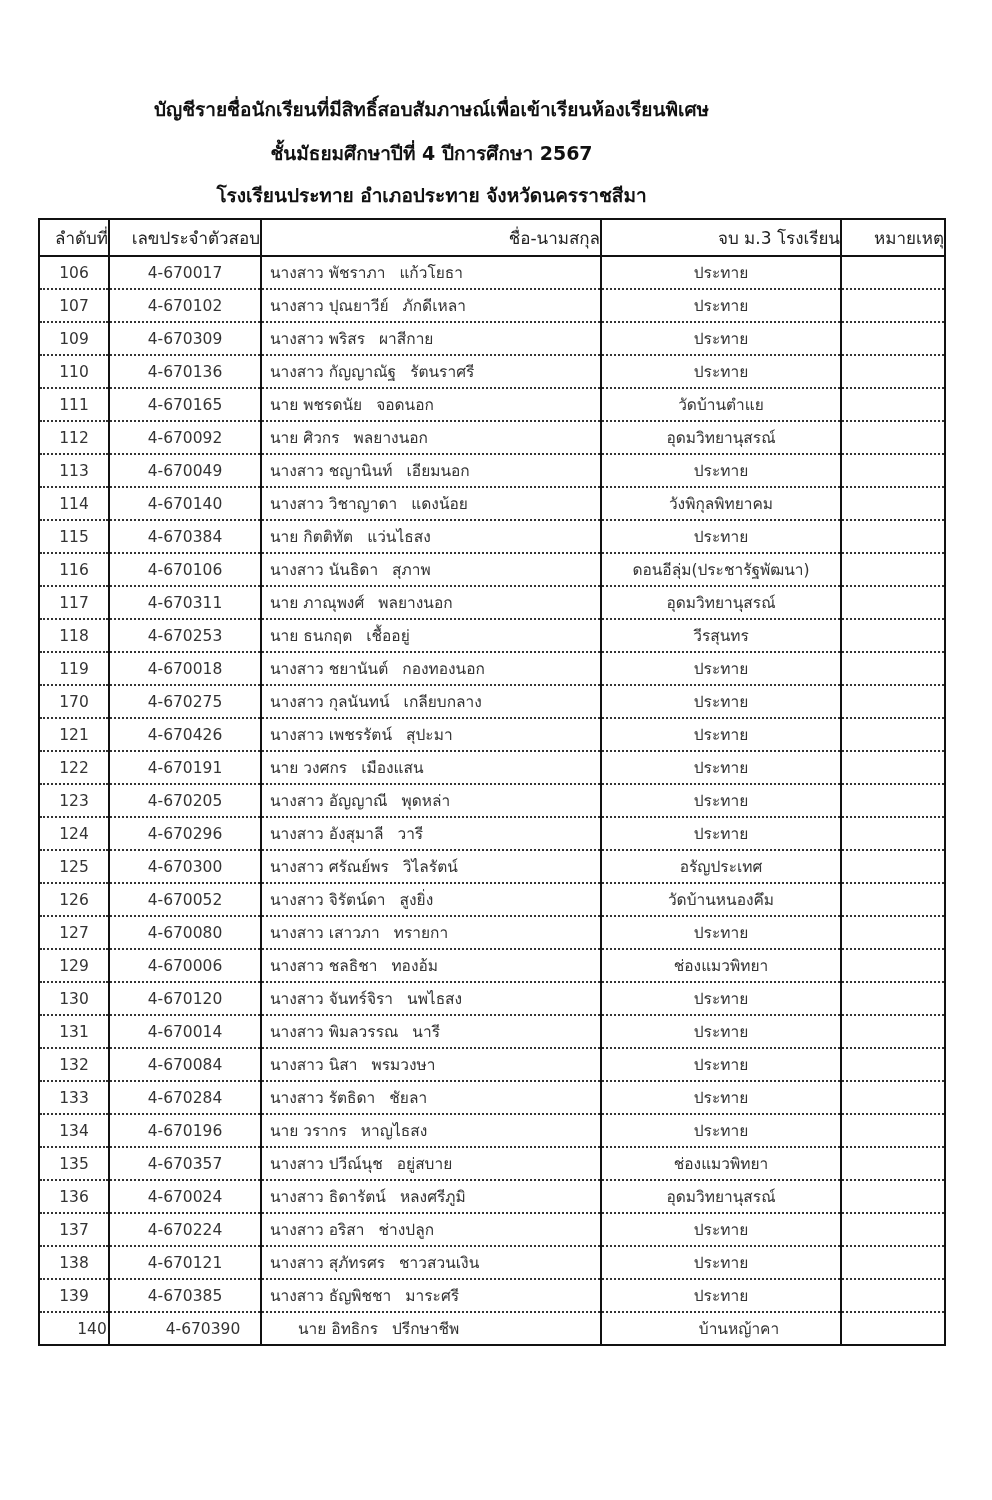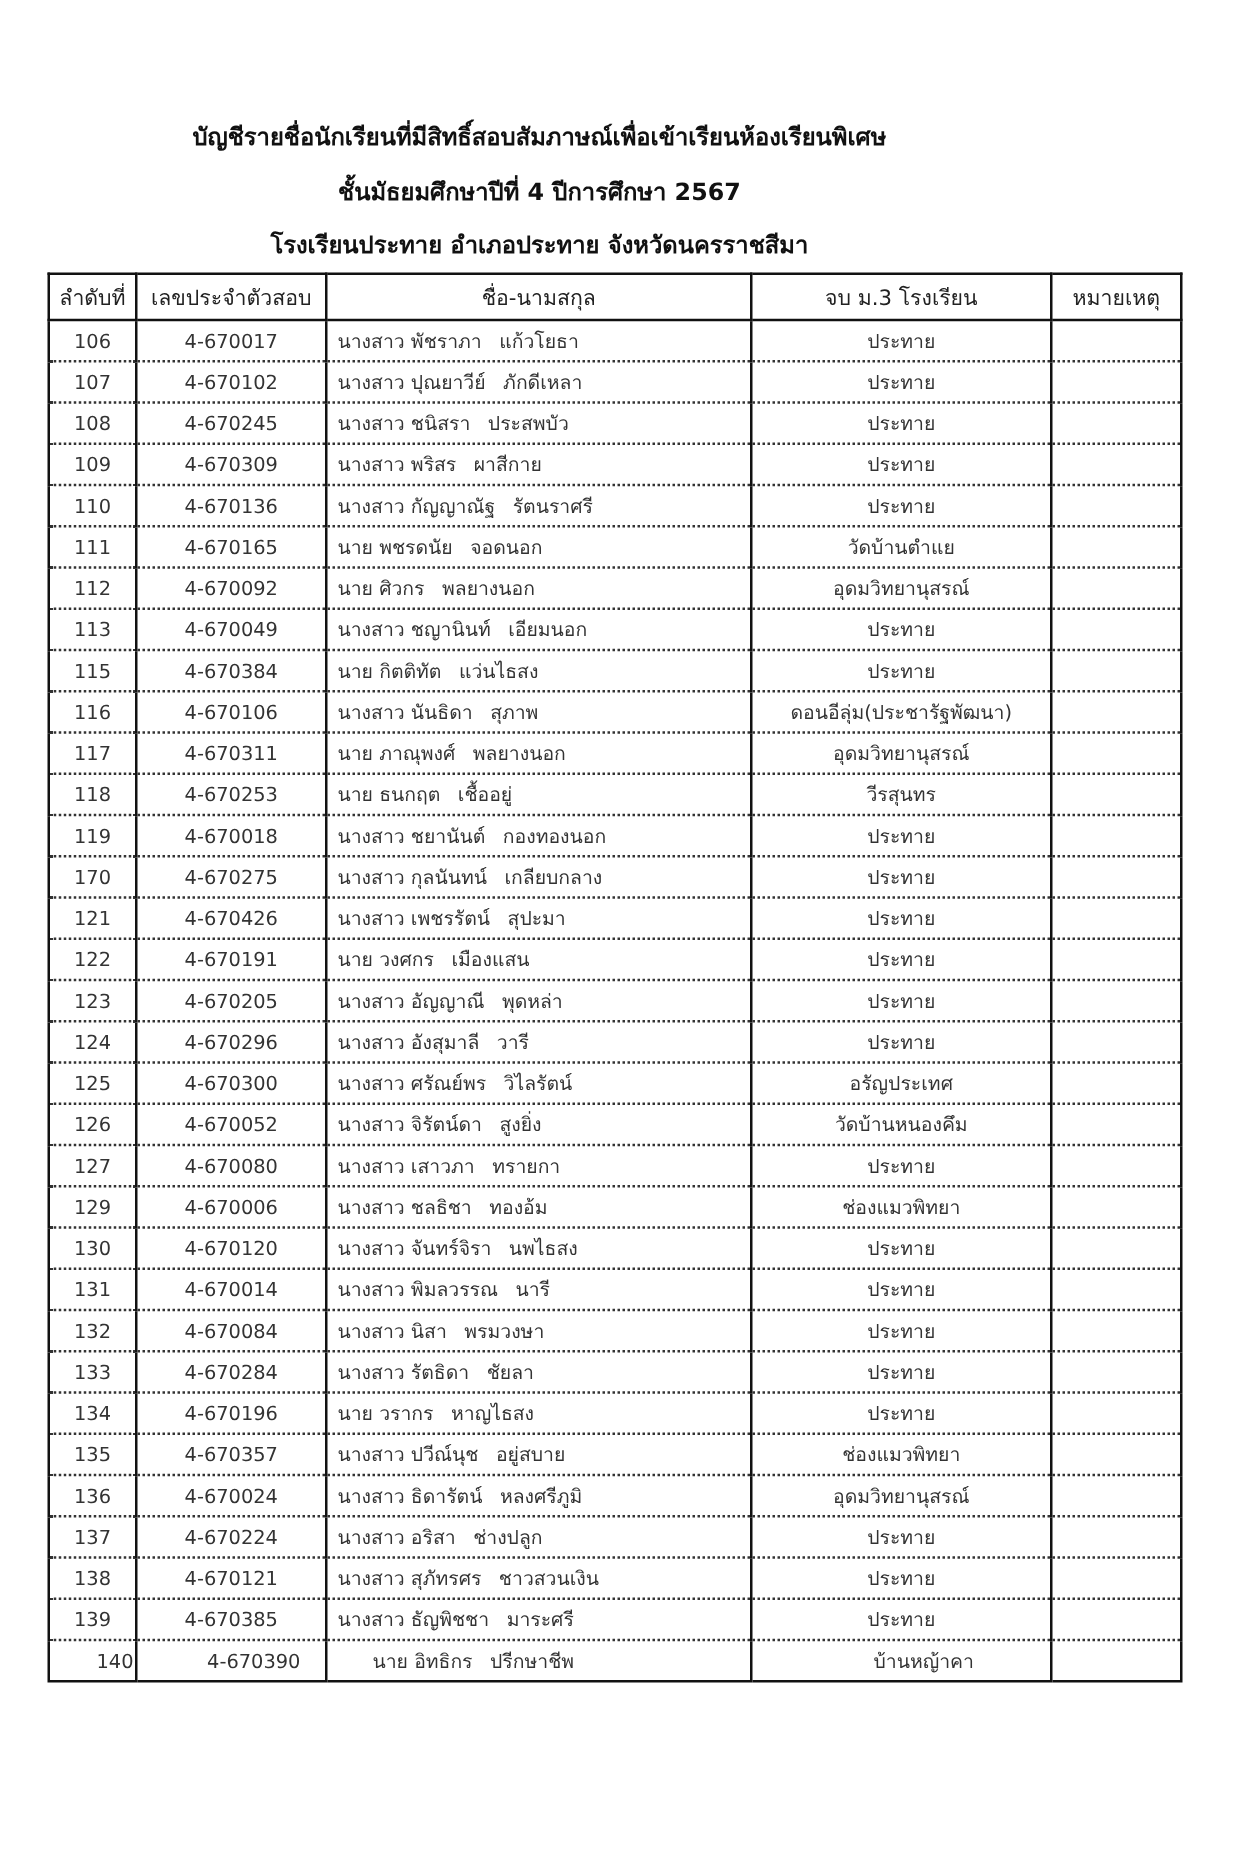--- a/index.html
+++ b/index.html
@@ -8,21 +8,21 @@
   .title { position: absolute; left: 0; width: 863px; text-align: center;
            font-weight: bold; font-size: 19px; color: #111; }
   .t1 { top: 94px; }
   .t2 { top: 138px; }
   .t3 { top: 180px; }
   table { position: absolute; left: 38px; top: 218px; border-collapse: collapse;
           table-layout: fixed; width: 906px; }
   col.c1 { width: 70px; } col.c2 { width: 152px; } col.c3 { width: 340px; }
   col.c4 { width: 240px; } col.c5 { width: 104px; }
   th { height: 35px; font-weight: normal; font-size: 17px; border: 2px solid #111;
-       border-bottom: 2px solid #111; padding: 0; color: #222; white-space: nowrap; }
+       border-bottom: 2px solid #111; padding: 0; color: #222; white-space: nowrap; text-align: right; }
   td { height: 31px; font-size: 15.5px; padding: 0; border-left: 2px solid #111;
        border-right: 2px solid #111; border-bottom: 2px dotted #333;
        white-space: nowrap; overflow: hidden; color: #333; }
   tr:last-child td { border-bottom: 2px dotted #222; padding-left: 36px; }
   td.num, td.id, td.school { text-align: center; }
   td.name { padding-left: 8px; }
   td.name .gap { display: inline-block; width: 14px; }
   tbody { border-bottom: 2px solid #111; }
 </style>
 </head>
@@ -58,27 +58,20 @@
         <td class="note"></td>
       </tr>
       <tr>
         <td class="num">107</td>
         <td class="id">4-670102</td>
         <td class="name"><span>นางสาว</span> <span>ปุณยาวีย์</span><span class="gap"></span><span>ภักดีเหลา</span></td>
         <td class="school">ประทาย</td>
         <td class="note"></td>
       </tr>
       <tr>
-        <td class="num">108</td>
-        <td class="id">4-670245</td>
-        <td class="name"><span>นางสาว</span> <span>ชนิสรา</span><span class="gap"></span><span>ประสพบัว</span></td>
-        <td class="school">ประทาย</td>
-        <td class="note"></td>
-      </tr>
-      <tr>
         <td class="num">109</td>
         <td class="id">4-670309</td>
         <td class="name"><span>นางสาว</span> <span>พริสร</span><span class="gap"></span><span>ผาสีกาย</span></td>
         <td class="school">ประทาย</td>
         <td class="note"></td>
       </tr>
       <tr>
         <td class="num">110</td>
         <td class="id">4-670136</td>
         <td class="name"><span>นางสาว</span> <span>กัญญาณัฐ</span><span class="gap"></span><span>รัตนราศรี</span></td>
@@ -100,20 +93,27 @@
         <td class="note"></td>
       </tr>
       <tr>
         <td class="num">113</td>
         <td class="id">4-670049</td>
         <td class="name"><span>นางสาว</span> <span>ชญานินท์</span><span class="gap"></span><span>เอียมนอก</span></td>
         <td class="school">ประทาย</td>
         <td class="note"></td>
       </tr>
       <tr>
+        <td class="num">114</td>
+        <td class="id">4-670140</td>
+        <td class="name"><span>นางสาว</span> <span>วิชาญาดา</span><span class="gap"></span><span>แดงน้อย</span></td>
+        <td class="school">วังพิกุลพิทยาคม</td>
+        <td class="note"></td>
+      </tr>
+      <tr>
         <td class="num">115</td>
         <td class="id">4-670384</td>
         <td class="name"><span>นาย</span> <span>กิตติทัต</span><span class="gap"></span><span>แว่นไธสง</span></td>
         <td class="school">ประทาย</td>
         <td class="note"></td>
       </tr>
       <tr>
         <td class="num">116</td>
         <td class="id">4-670106</td>
         <td class="name"><span>นางสาว</span> <span>นันธิดา</span><span class="gap"></span><span>สุภาพ</span></td>

